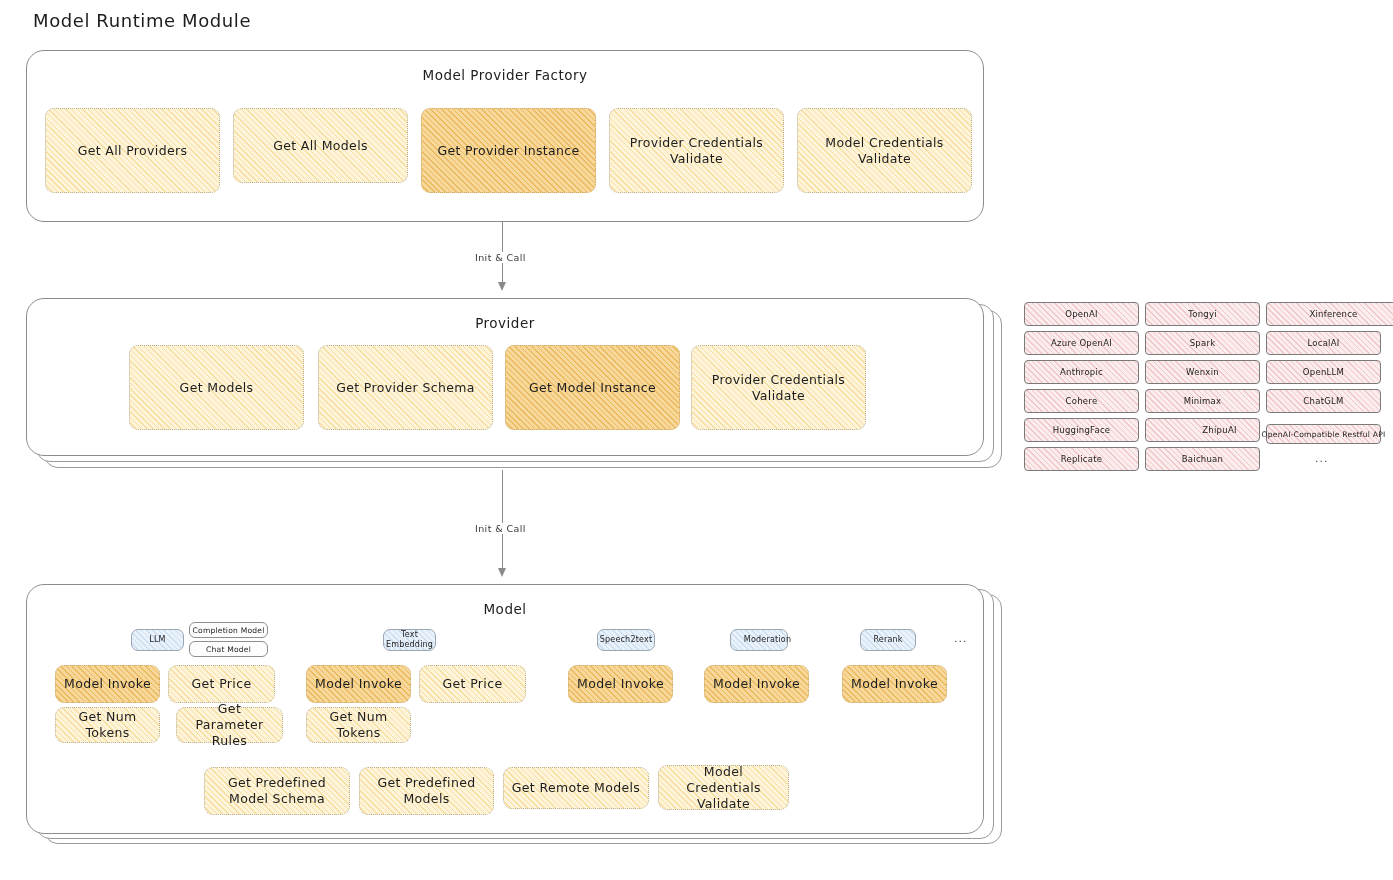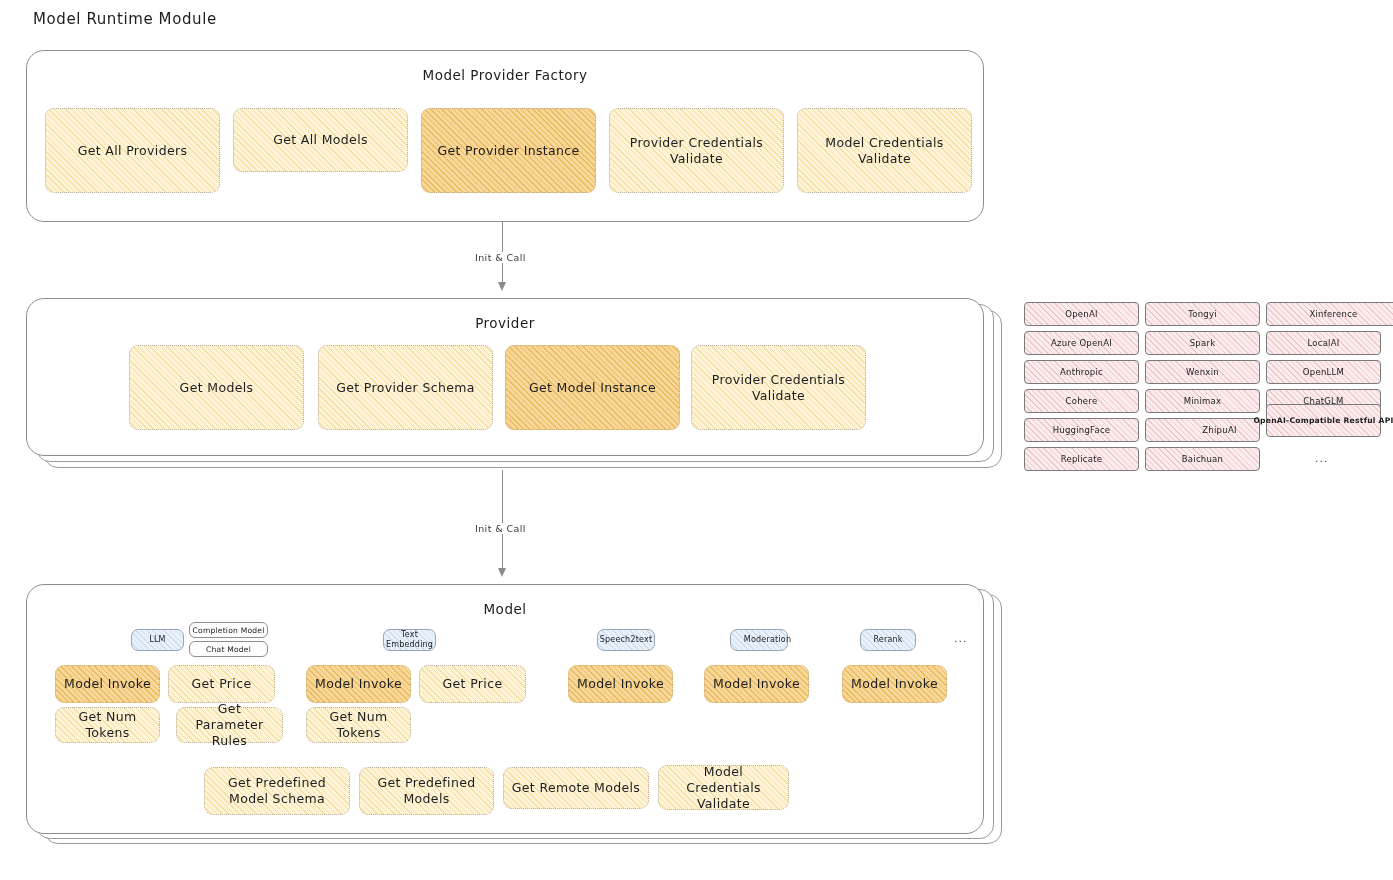--- a/index.html
+++ b/index.html
@@ -15,21 +15,21 @@
     overflow: hidden;
     font-family: "DejaVu Sans", "Liberation Sans", sans-serif;
     color: #1f1f1f;
   }
 
   
   #page-title {
     position: absolute;
     left: 33px;
     top: 10px;
-    font-size: 15px;
+    font-size: 18px;
     letter-spacing: 0.6px;
     color: #1d1d1d;
     white-space: nowrap;
   }
 
   
   .panel {
     position: absolute;
     box-sizing: border-box;
     background: #ffffff;
@@ -187,21 +187,21 @@
 </style>
 </head>
 <body>
 
 <div id="page-title">Model Runtime Module</div>
 
 <div class="panel" style="left:26px; top:50px; width:958px; height:172px; z-index:2;">
   <div class="panel-title">Model Provider Factory</div>
 
   <div class="node" style="left:18px; top:57px; width:175px; height:85px;">Get All Providers</div>
-  <div class="node" style="left:206px; top:57px; width:175px; height:64px;">Get All Models</div>
+  <div class="node" style="left:206px; top:57px; width:175px; height:75px;">Get All Models</div>
   <div class="node hl" style="left:394px; top:57px; width:175px; height:85px;">Get Provider Instance</div>
   <div class="node" style="left:582px; top:57px; width:175px; height:85px;">Provider Credentials Validate</div>
   <div class="node" style="left:770px; top:57px; width:175px; height:85px;">Model Credentials Validate</div>
 </div>
 
 <div class="arrow" style="left:502px; top:222px; height:62px;"></div>
 <div class="arrow-head" style="left:498px; top:282px;"></div>
 <div class="arrow-label" style="left:472px; top:252px;">Init &amp; Call</div>
 
 <div class="panel-stack-layer" style="left:44px; top:310px; width:958px; height:158px;"></div>
@@ -232,21 +232,21 @@
   <div class="chip-provider" style="left:121px; top:31px; width:115px; height:24px;">Spark</div>
   <div class="chip-provider" style="left:121px; top:60px; width:115px; height:24px;">Wenxin</div>
   <div class="chip-provider" style="left:121px; top:89px; width:115px; height:24px;">Minimax</div>
   <div class="chip-provider" style="left:121px; top:118px; width:115px; height:24px;padding-left:37px;">ZhipuAI</div>
   <div class="chip-provider" style="left:121px; top:147px; width:115px; height:24px;">Baichuan</div>
 
   <div class="chip-provider" style="left:242px; top:2px; width:135px; height:24px;">Xinference</div>
   <div class="chip-provider" style="left:242px; top:31px; width:115px; height:24px;">LocalAI</div>
   <div class="chip-provider" style="left:242px; top:60px; width:115px; height:24px;">OpenLLM</div>
   <div class="chip-provider" style="left:242px; top:89px; width:115px; height:24px;">ChatGLM</div>
-  <div class="chip-provider tiny" style="left:242px; top:104px; width:115px; height:33px;font-weight:bold;">OpenAI-Compatible Restful API</div>
+  <div class="chip-provider tiny" style="left:242px; top:124px; width:115px; height:20px;">OpenAI-Compatible Restful API</div>
   <div class="ellipsis" style="left:291px; top:152px;">...</div>
 </div>
 
 <div class="panel-stack-layer" style="left:44px; top:594px; width:958px; height:250px;"></div>
 <div class="panel-stack-layer" style="left:36px; top:589px; width:958px; height:250px; z-index:1;"></div>
 <div class="panel" style="left:26px; top:584px; width:958px; height:250px; z-index:2;">
   <div class="panel-title">Model</div>
 
   <div class="chip-type" style="left:104px; top:44px; width:53px; height:22px;">LLM</div>
   <div class="chip-sub" style="left:162px; top:37px; width:79px; height:16px;">Completion Model</div>

